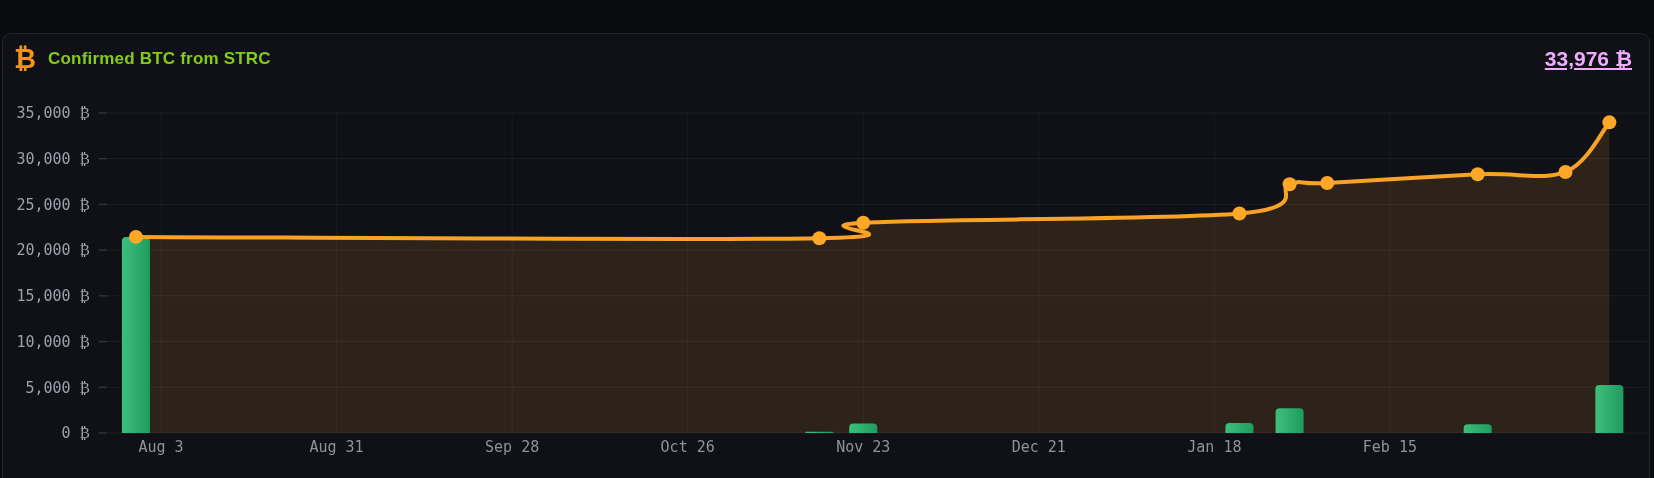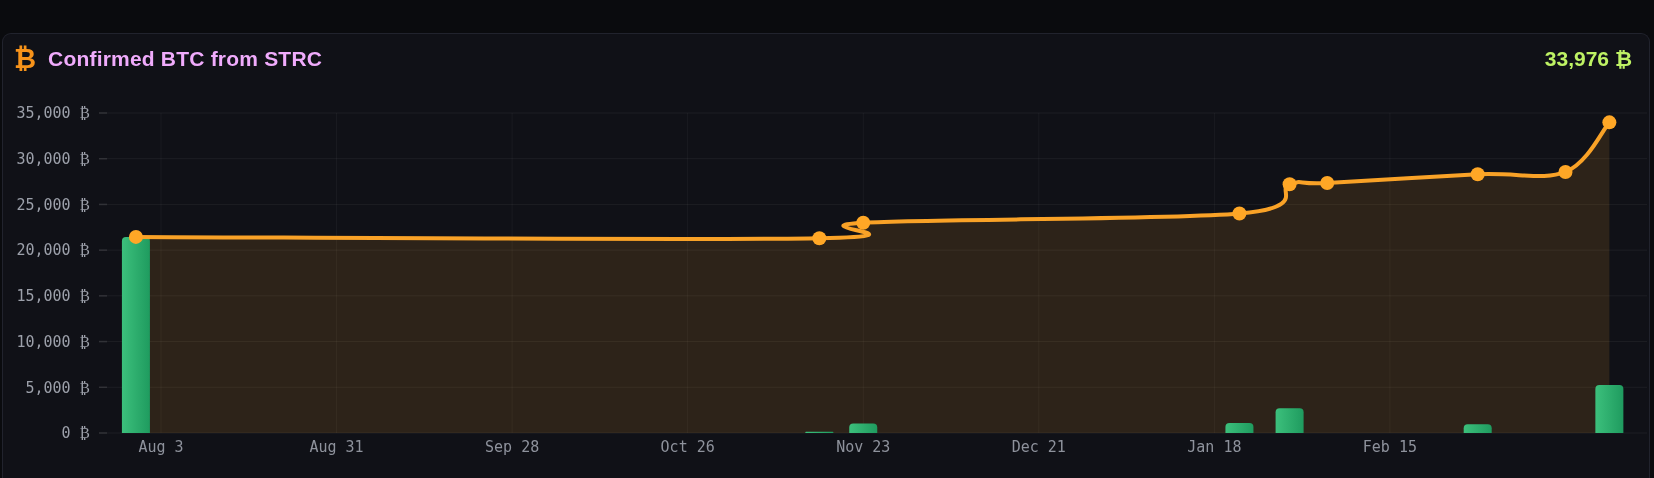--- a/index.html
+++ b/index.html
@@ -15,24 +15,24 @@
   }
   .header{
     position:absolute;left:14px;right:22px;top:42px;height:34px;
     display:flex;align-items:center;z-index:3;
   }
   .btc-icon{
     color:#F7931A;font-size:27px;font-weight:bold;line-height:1;
     margin-right:12px;
   }
   .title{
-    color:#f0abfc;font-size:21px;font-weight:bold;letter-spacing:.2px;
+    color:#84cc16;font-size:17px;font-weight:bold;letter-spacing:.2px;
   }
   .value{
-    margin-left:auto;color:#bef264;font-size:21px;font-weight:bold;
+    margin-left:auto;color:#f0abfc;font-size:21px;font-weight:bold;text-decoration:underline;
   }
   #chart-svg{position:absolute;left:0;top:0;z-index:2;}
   .yTickLabel{fill:#9CA0AA;font-family:"DejaVu Sans Mono",monospace;font-size:15px;}
   .xTickLabel{fill:#8E929C;font-family:"DejaVu Sans Mono",monospace;font-size:15px;}
 </style>
 </head>
 <body>
 
 <div class="panel"></div>
 

